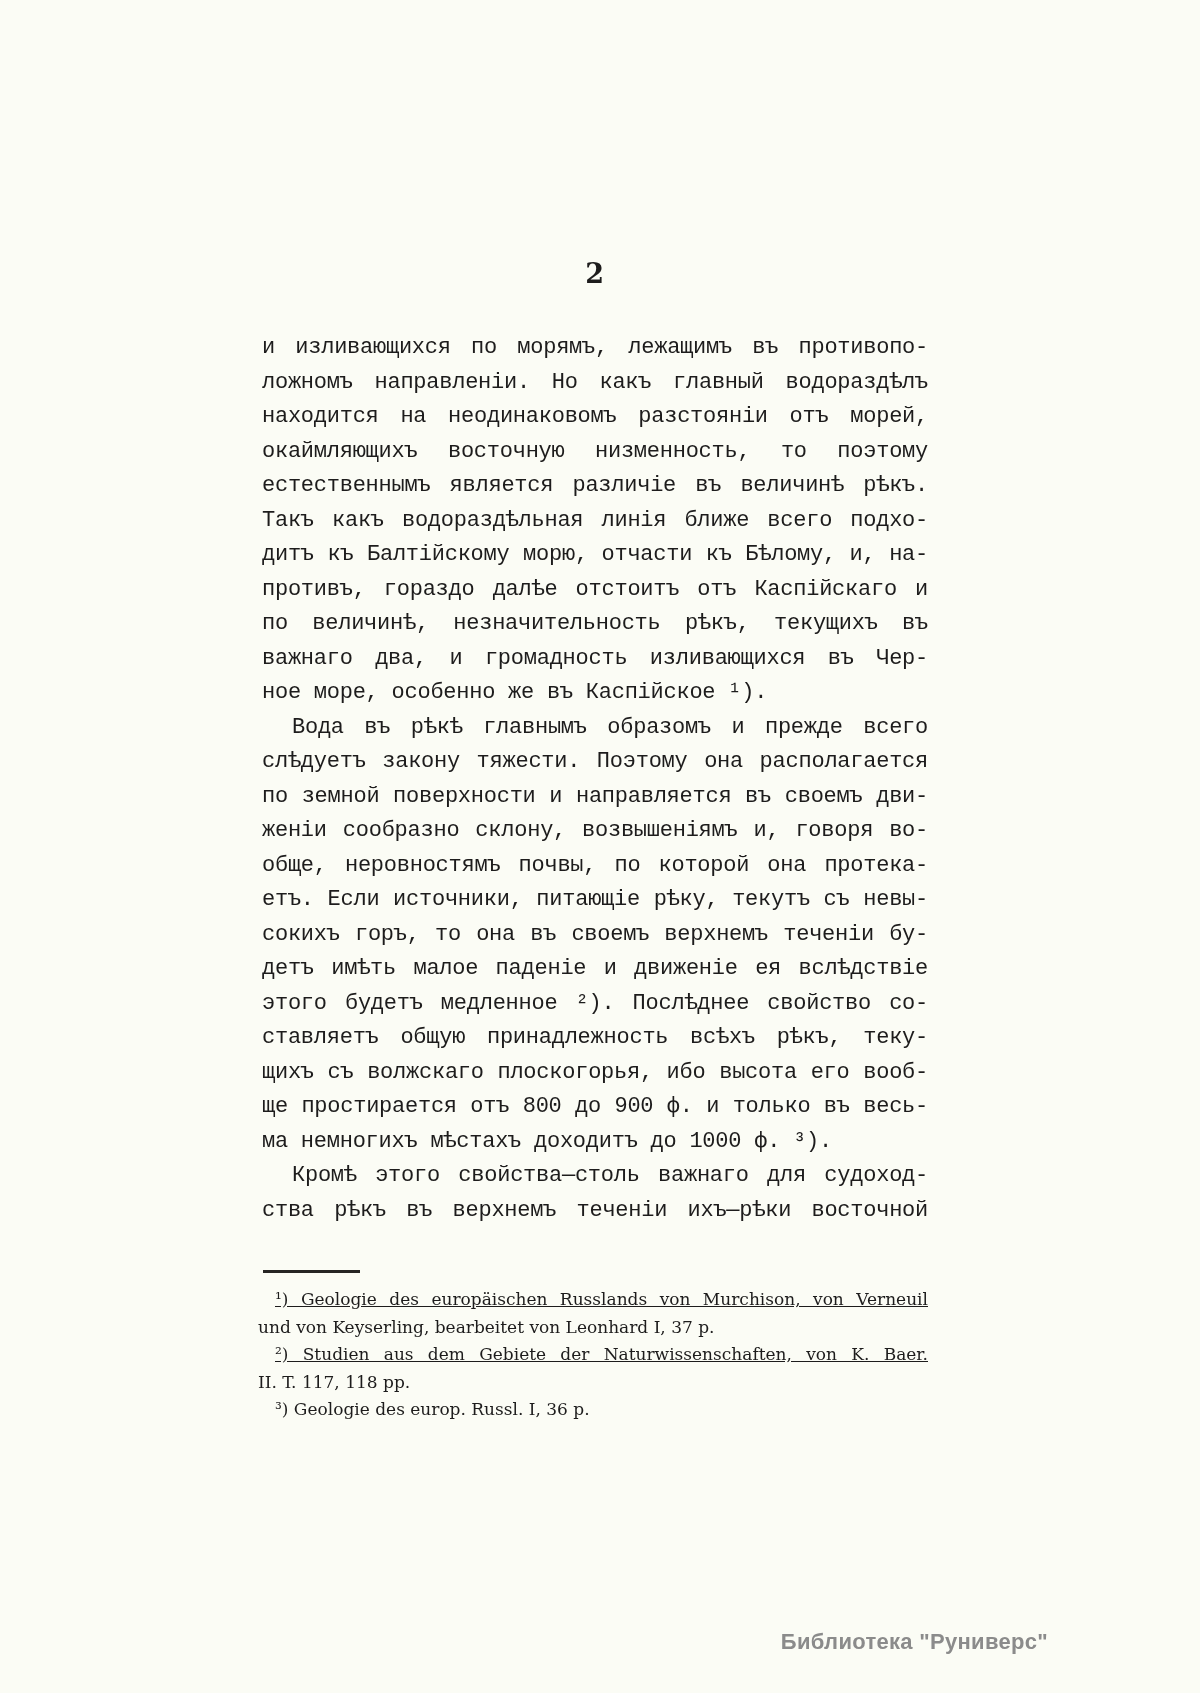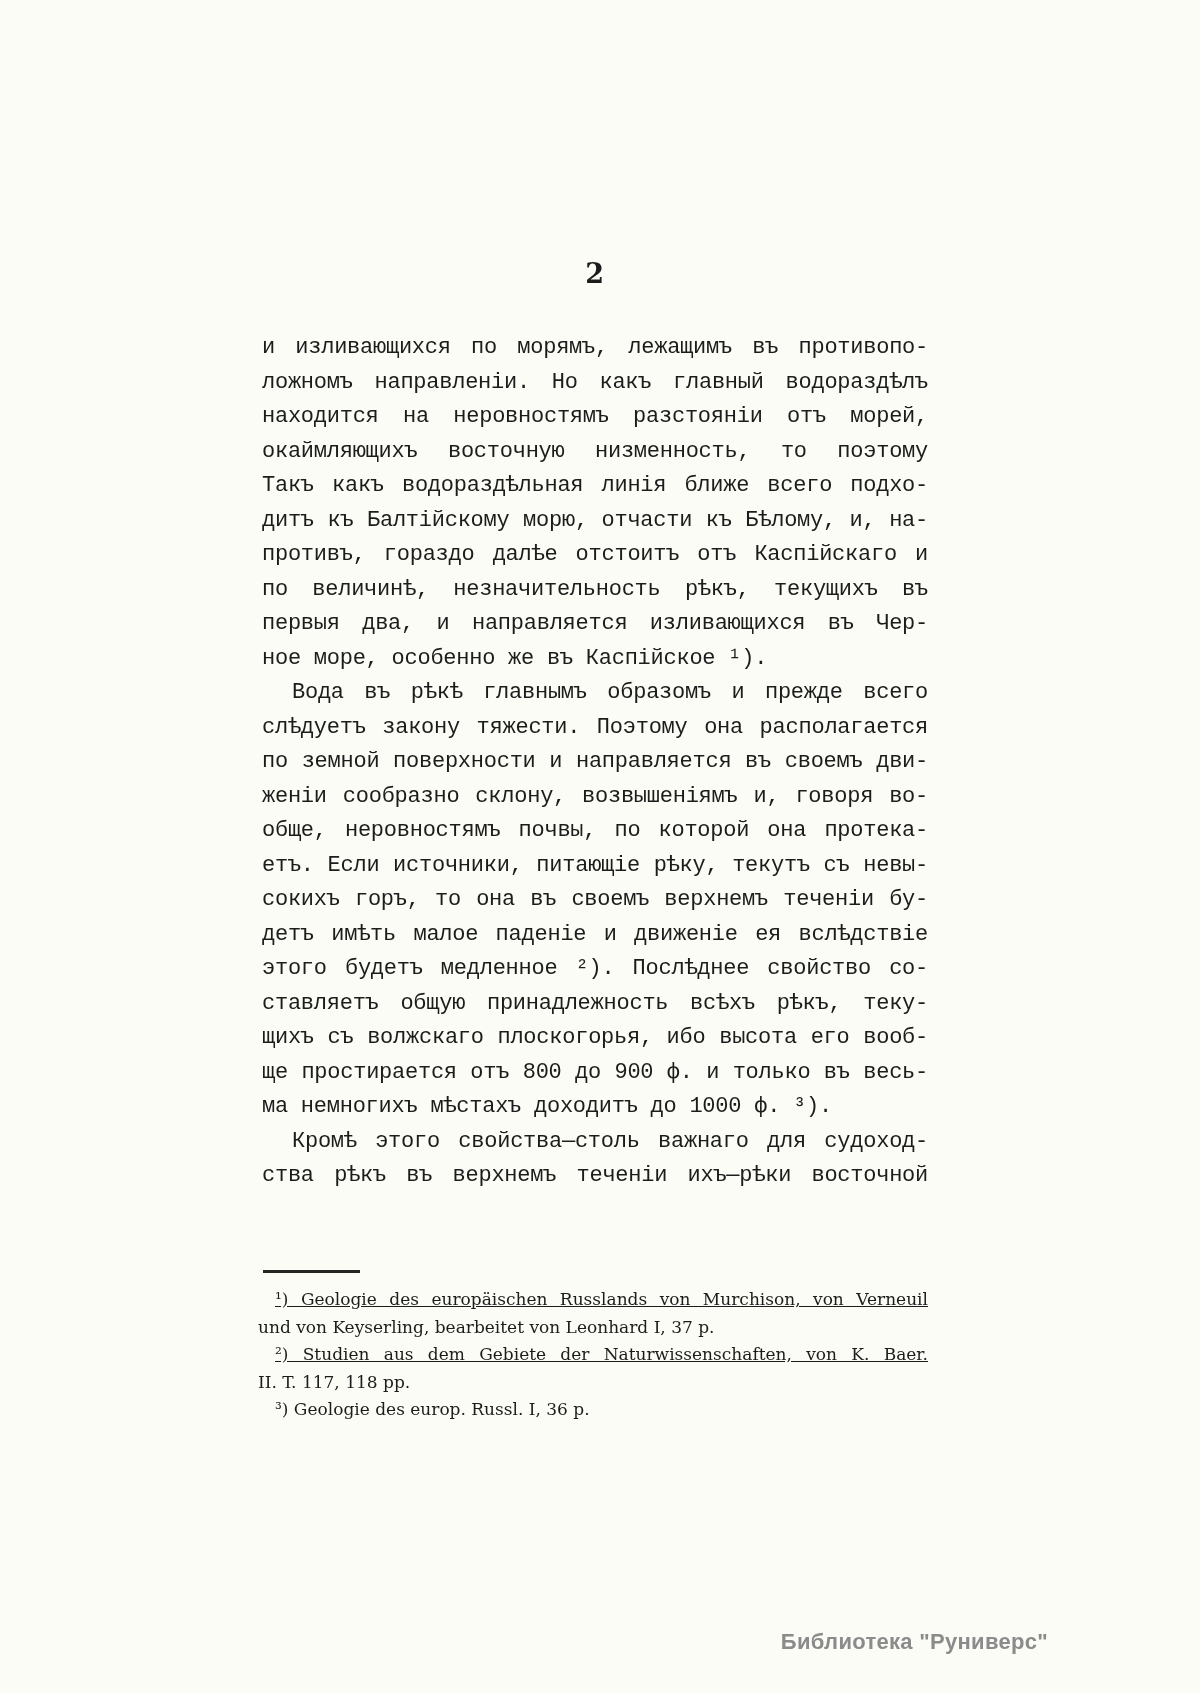--- a/index.html
+++ b/index.html
@@ -70,27 +70,28 @@
   }
 </style>
 </head>
 <body>
 
 <div class="page-number">2</div>
 
 <div class="body-text">
   <div class="bline">и изливающихся по морямъ, лежащимъ въ противопо-</div>
   <div class="bline">ложномъ направленіи. Но какъ главный водораздѣлъ</div>
-  <div class="bline">находится на неровностямъ разстояніи отъ морей,</div>
+  <div class="bline">находится на неодинаковомъ разстояніи отъ морей,</div>
   <div class="bline">окаймляющихъ восточную низменность, то поэтому</div>
+  <div class="bline">естественнымъ является различіе въ величинѣ рѣкъ.</div>
   <div class="bline">Такъ какъ водораздѣльная линія ближе всего подхо-</div>
   <div class="bline">дитъ къ Балтійскому морю, отчасти къ Бѣлому, и, на-</div>
   <div class="bline">противъ, гораздо далѣе отстоитъ отъ Каспійскаго и</div>
   <div class="bline">по величинѣ, незначительность рѣкъ, текущихъ въ</div>
-  <div class="bline">первыя два, и направляется изливающихся въ Чер-</div>
+  <div class="bline">важнаго два, и громадность изливающихся въ Чер-</div>
   <div class="bline para-end">ное море, особенно же въ Каспійское ¹).</div>
   <div class="bline indent">Вода въ рѣкѣ главнымъ образомъ и прежде всего</div>
   <div class="bline">слѣдуетъ закону тяжести. Поэтому она располагается</div>
   <div class="bline">по земной поверхности и направляется въ своемъ дви-</div>
   <div class="bline">женіи сообразно склону, возвышеніямъ и, говоря во-</div>
   <div class="bline">обще, неровностямъ почвы, по которой она протека-</div>
   <div class="bline">етъ. Если источники, питающіе рѣку, текутъ съ невы-</div>
   <div class="bline">сокихъ горъ, то она въ своемъ верхнемъ теченіи бу-</div>
   <div class="bline">детъ имѣть малое паденіе и движеніе ея вслѣдствіе</div>
   <div class="bline">этого будетъ медленное ²). Послѣднее свойство со-</div>

